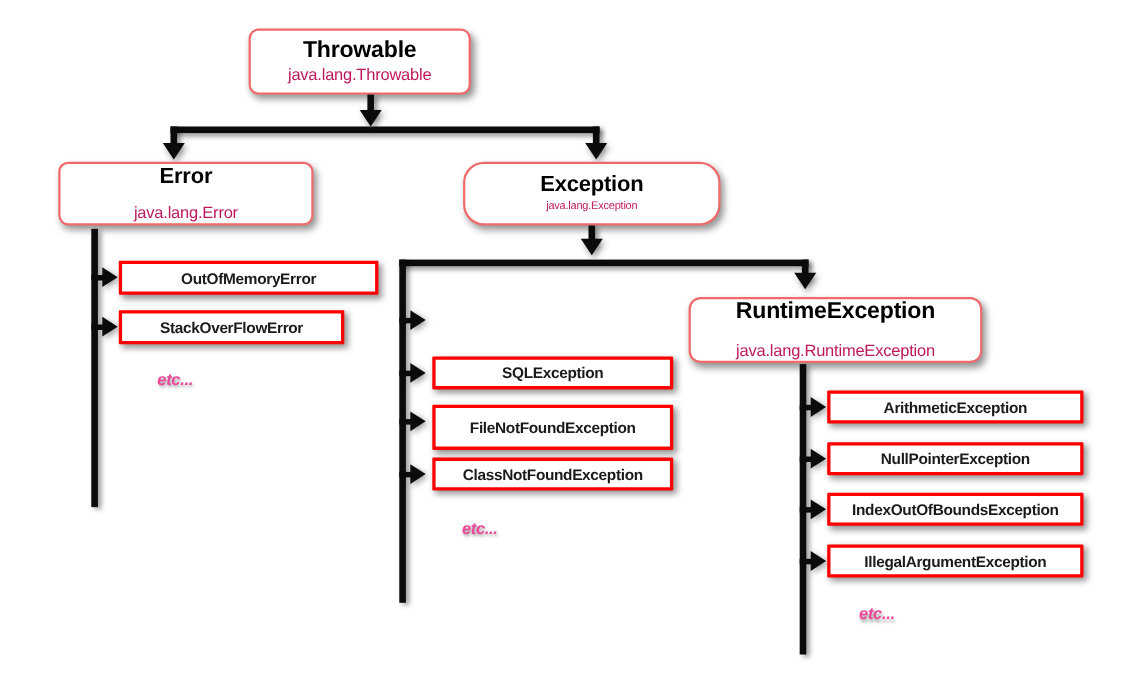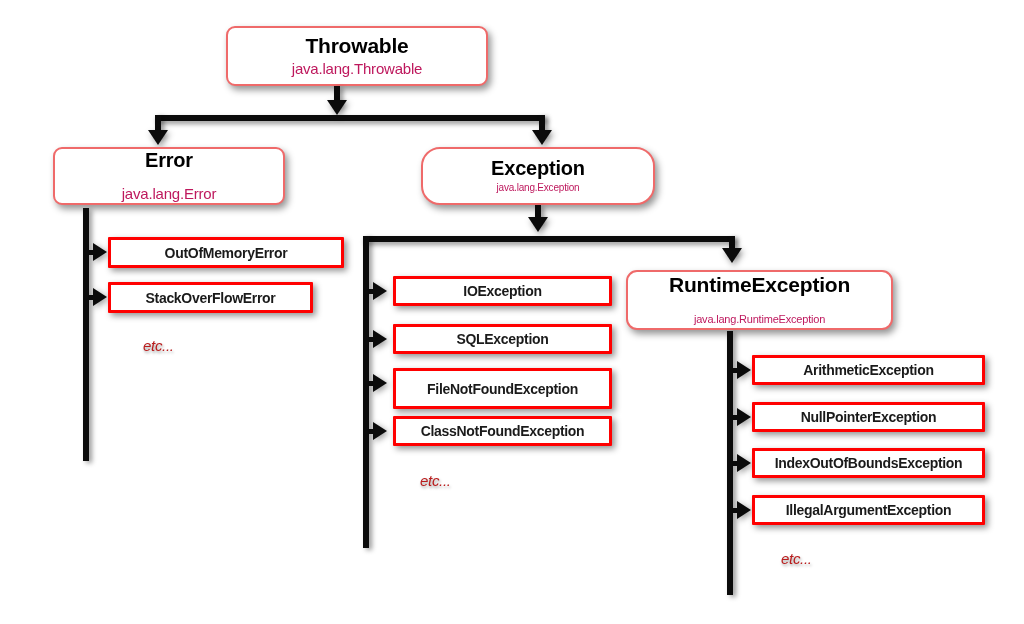--- a/index.html
+++ b/index.html
@@ -57,24 +57,24 @@
     text-align: center;
     font-weight: bold;
     font-size: 14px;
     color: #1a1a1a;
     letter-spacing: -0.3px;
   }
 
   
   .etc-label {
     position: absolute;
-    font-weight: normal;
+    font-weight: bold;
     font-style: italic;
     font-size: 15px;
-    color: #b91c1c;
+    color: #ec4899;
     text-shadow: 1px 2px 3px rgba(0,0,0,0.40);
     letter-spacing: -0.3px;
   }
 
   
   .conn-v {
     position: absolute;
     background: #0b0b0b;
     width: 6px;
     box-shadow: 3px 2px 5px rgba(0,0,0,0.40);
@@ -110,21 +110,21 @@
     position: absolute;
     background: #0b0b0b;
     height: 5px;
   }
 </style>
 </head>
 <body>
 
 <div id="canvas">
 
-  <div class="node-parent" style="left:226px; top:26px; width:262px; height:60px;">
+  <div class="node-parent" style="left:226px; top:26px; width:202px; height:60px;">
     <div class="n-title" style="font-size:21px;">Throwable</div>
     <div class="n-sub" style="font-size:15px; margin-top:3px;">java.lang.Throwable</div>
   </div>
 
   <div class="conn-v" style="left:334px; top:86px; height:20px;"></div>
   <div class="arrow-down" style="left:327px; top:100px;"></div>
 
   <div class="conn-h" style="left:155px; top:115px; width:390px;"></div>
 
   <div class="conn-v" style="left:155px; top:115px; height:20px;"></div>
@@ -160,39 +160,38 @@
 
   <div class="conn-h" style="left:363px; top:236px; width:372px;"></div>
 
   <div class="conn-v" style="left:363px; top:236px; height:312px;"></div>
 
   <div class="conn-v" style="left:729px; top:236px; height:18px;"></div>
   <div class="arrow-down" style="left:722px; top:248px;"></div>
 
   <div class="tick-h" style="left:363px; top:289px; width:12px;"></div>
   <div class="arrow-right" style="left:373px; top:282px;"></div>
-  <div class="node-leaf" style="left:393px; top:276px; width:219px; height:30px;">IOException</div>
 
   <div class="tick-h" style="left:363px; top:337px; width:12px;"></div>
   <div class="arrow-right" style="left:373px; top:330px;"></div>
   <div class="node-leaf" style="left:393px; top:324px; width:219px; height:30px;">SQLException</div>
 
   <div class="tick-h" style="left:363px; top:381px; width:12px;"></div>
   <div class="arrow-right" style="left:373px; top:374px;"></div>
   <div class="node-leaf" style="left:393px; top:368px; width:219px; height:41px;">FileNotFoundException</div>
 
   <div class="tick-h" style="left:363px; top:429px; width:12px;"></div>
   <div class="arrow-right" style="left:373px; top:422px;"></div>
   <div class="node-leaf" style="left:393px; top:416px; width:219px; height:30px;">ClassNotFoundException</div>
 
   <div class="etc-label" style="left:420px; top:472px;">etc...</div>
 
   <div class="node-parent" style="left:626px; top:270px; width:267px; height:60px;border-radius:11px;">
     <div class="n-title" style="font-size:21px;">RuntimeException</div>
-    <div class="n-sub" style="font-size:11px; margin-top:18px;">java.lang.RuntimeException</div>
+    <div class="n-sub" style="font-size:15px; margin-top:18px;">java.lang.RuntimeException</div>
   </div>
 
   <div class="conn-v" style="left:727px; top:331px; height:264px;"></div>
 
   <div class="tick-h" style="left:727px; top:368px; width:12px;"></div>
   <div class="arrow-right" style="left:737px; top:361px;"></div>
   <div class="node-leaf" style="left:752px; top:355px; width:233px; height:30px;">ArithmeticException</div>
 
   <div class="tick-h" style="left:727px; top:415px; width:12px;"></div>
   <div class="arrow-right" style="left:737px; top:408px;"></div>

